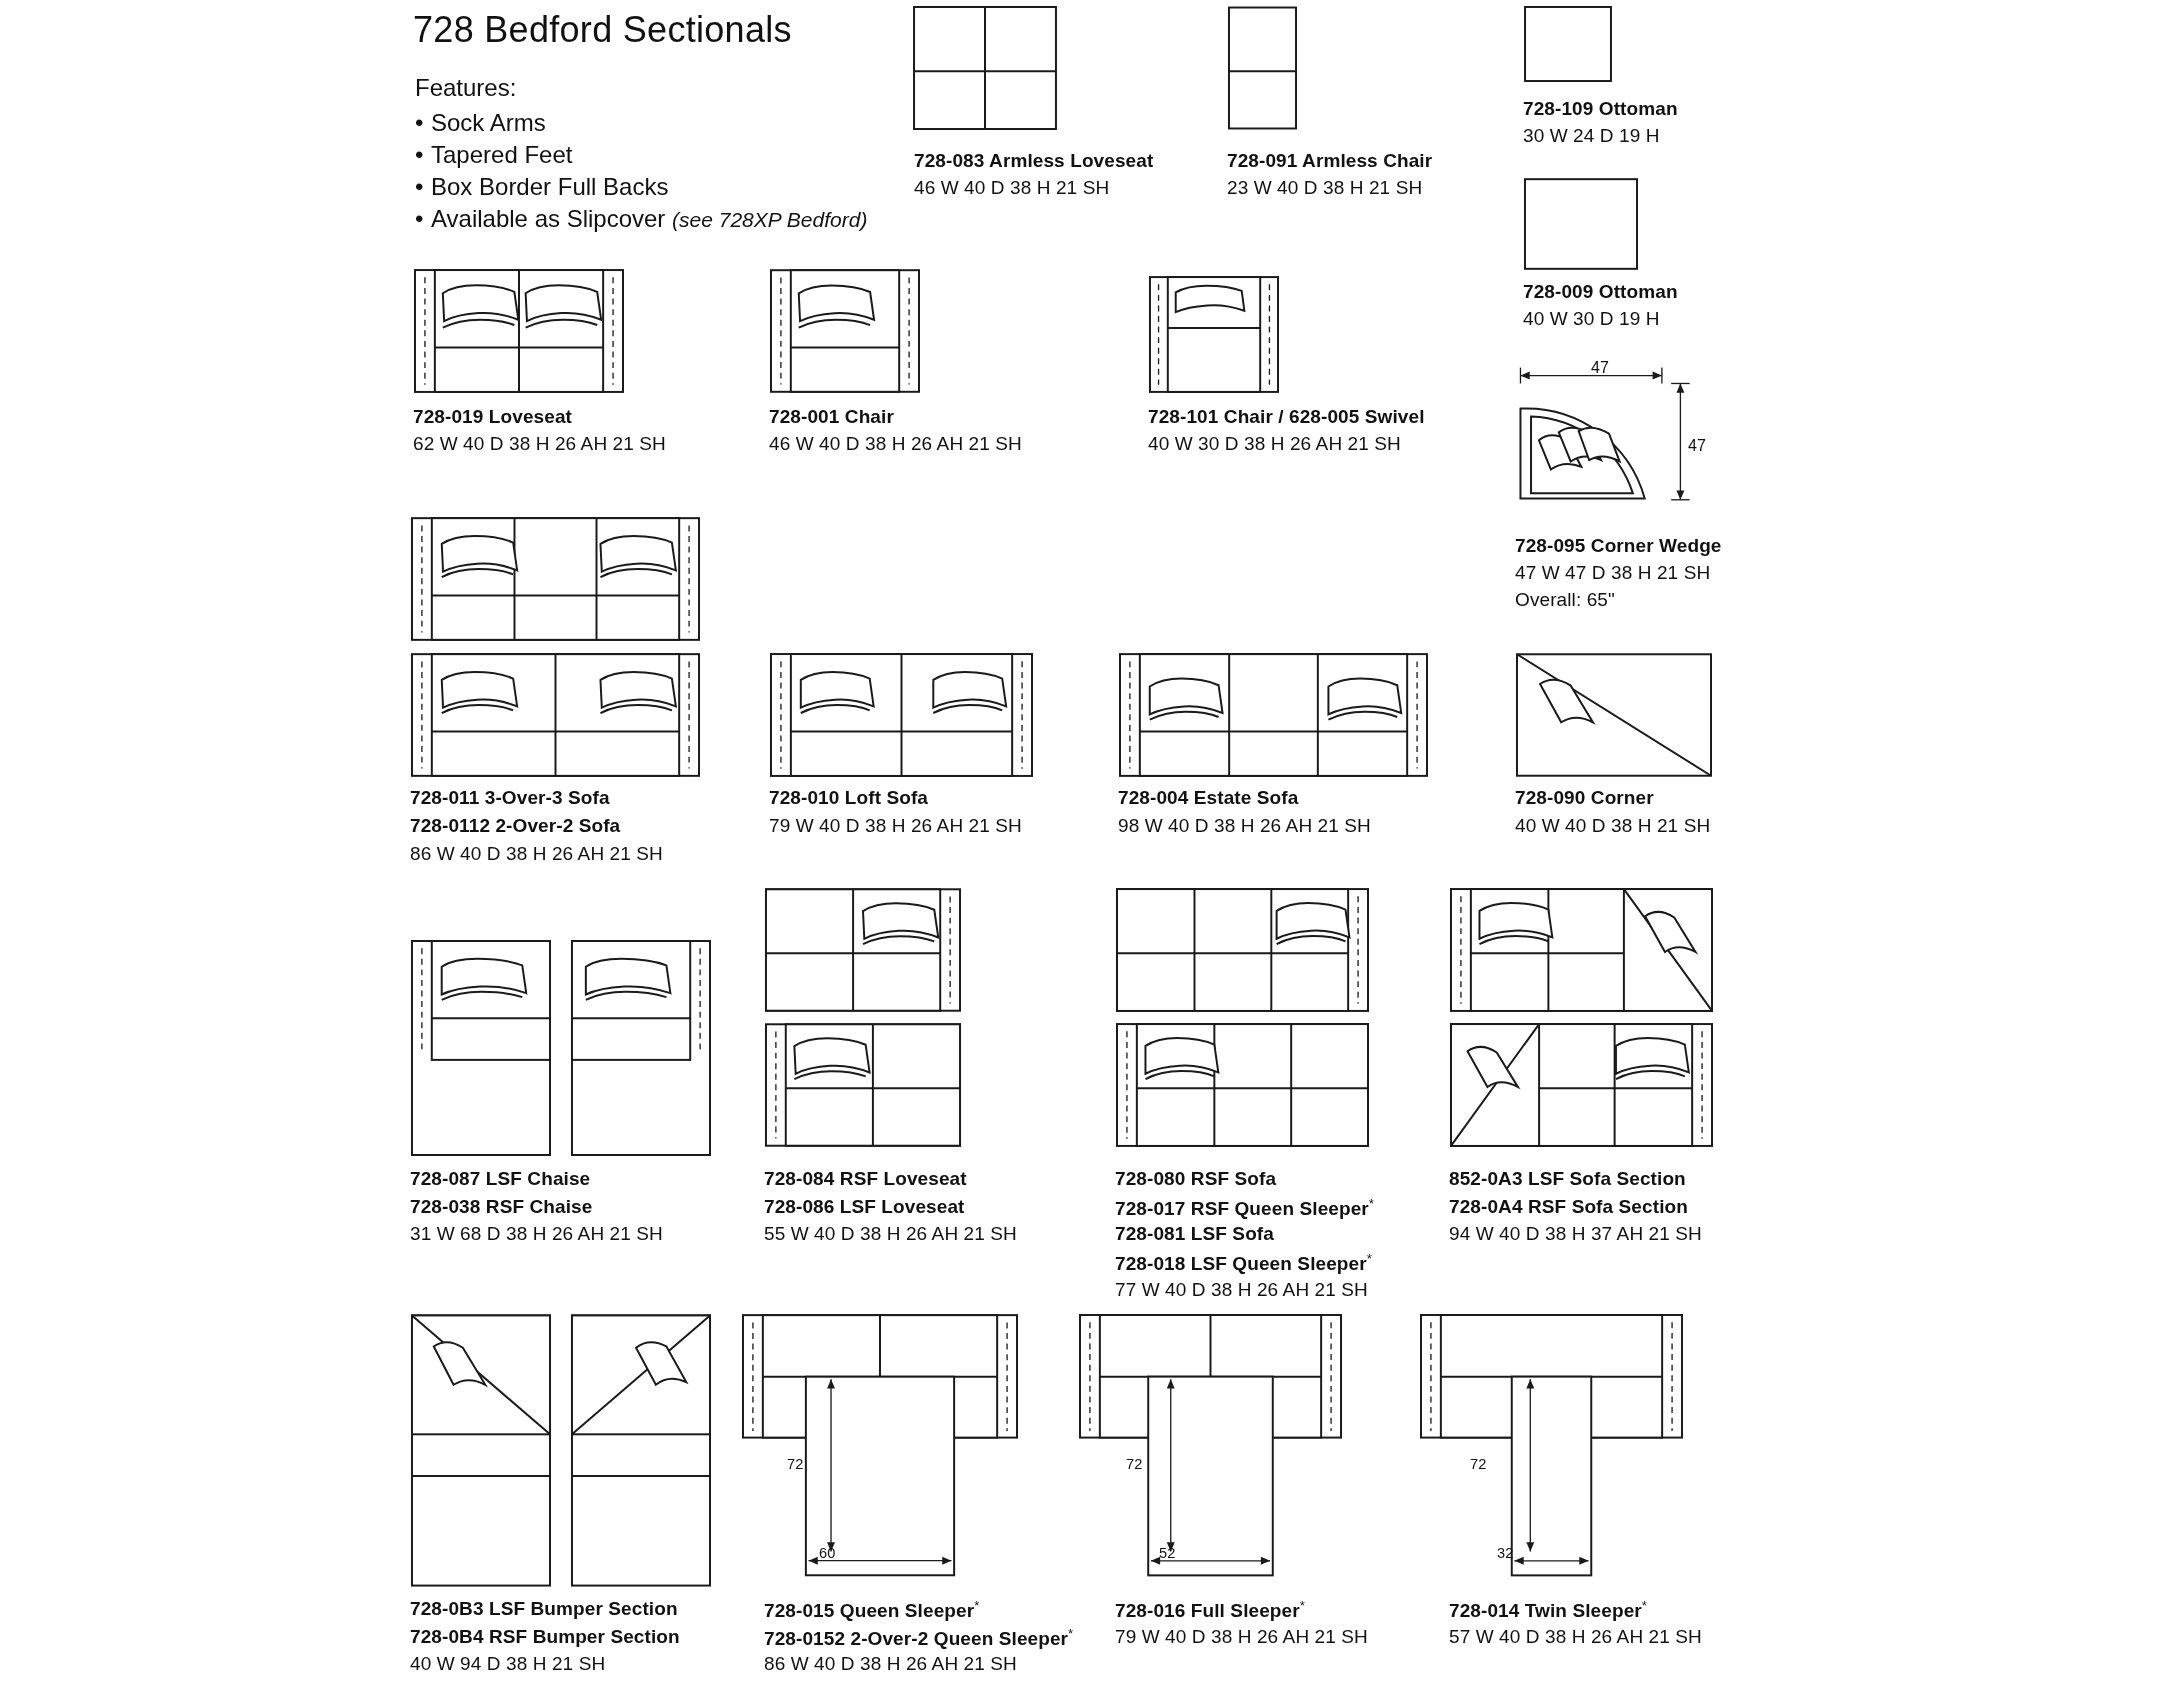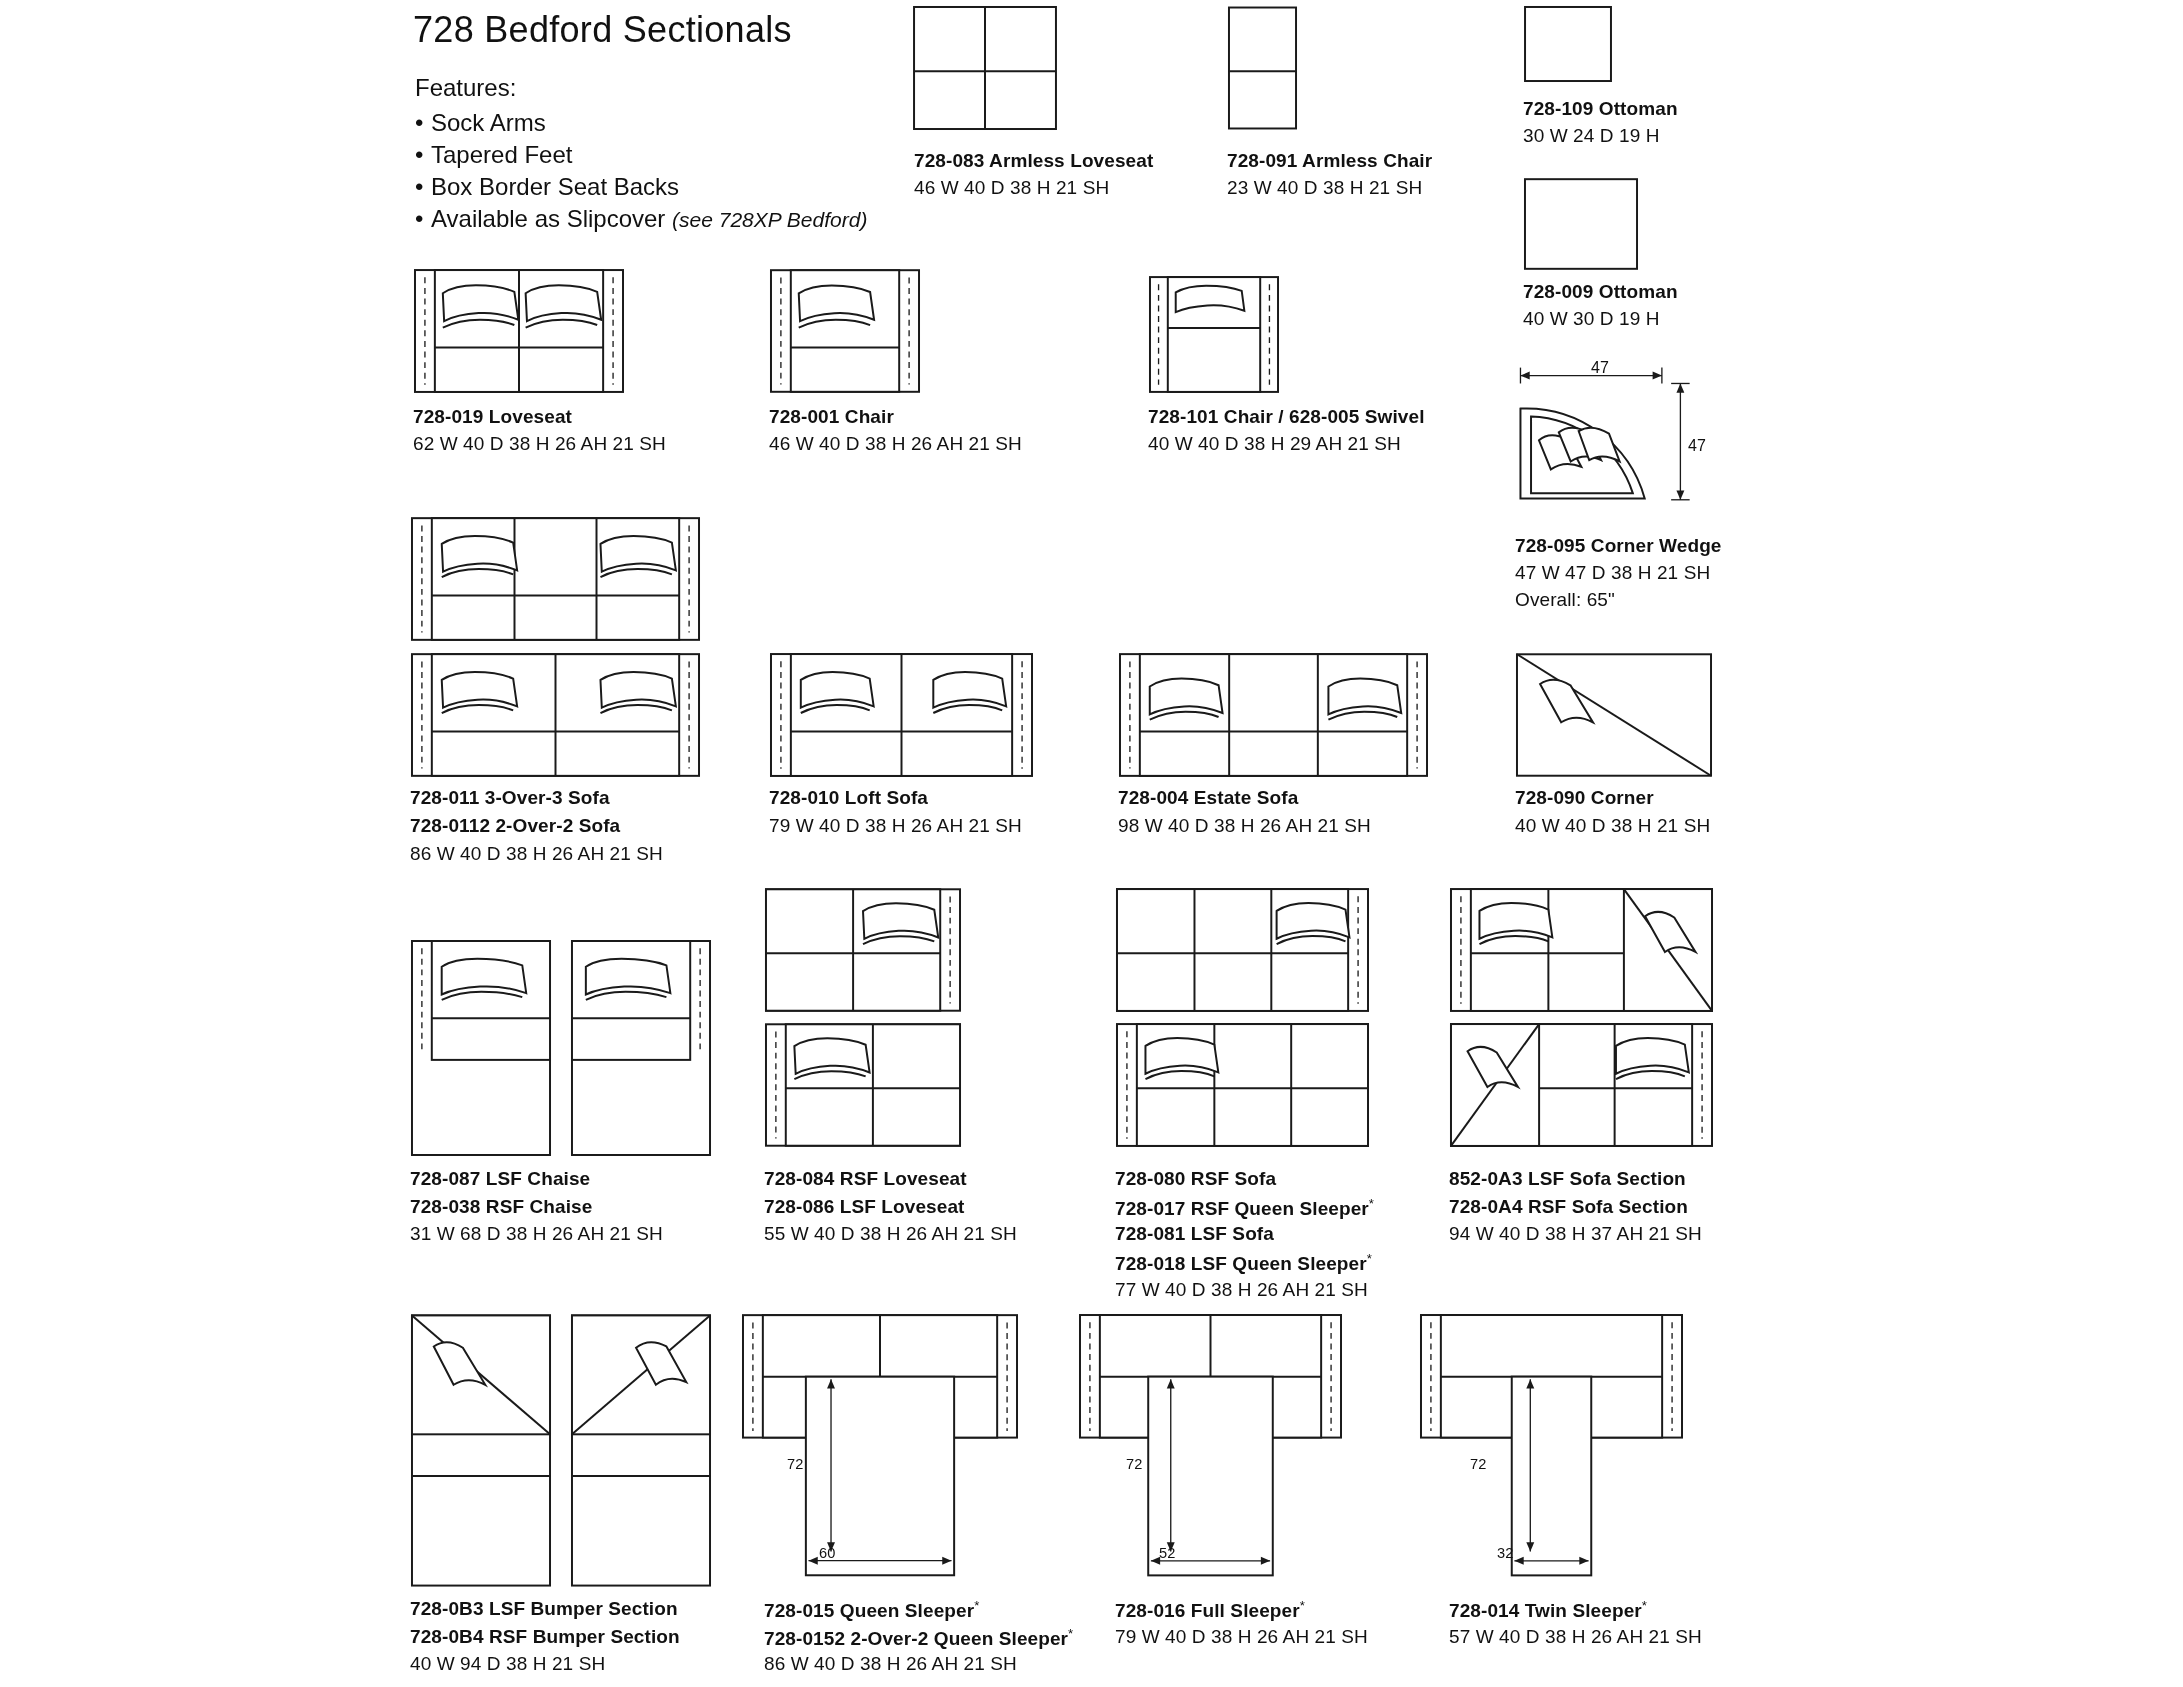--- a/index.html
+++ b/index.html
@@ -79,21 +79,21 @@
 </head>
 <body>
 
 <div class="page">
 
   <div class="title">728 Bedford Sectionals</div>
   <div class="features-head">Features:</div>
   <div class="features-list">
     <div><span class="bullet">•</span><span>Sock Arms</span></div>
     <div><span class="bullet">•</span><span>Tapered Feet</span></div>
-    <div><span class="bullet">•</span><span>Box Border Seat Backs</span></div>
+    <div><span class="bullet">•</span><span>Box Border Full Backs</span></div>
     <div><span class="bullet">•</span><span>Available as Slipcover</span> <em>(see 728XP Bedford)</em></div>
   </div>
 
   <div class="fig" style="left:912px; top:5.3px;">
     <svg width="146" height="126" viewBox="0 0 220 190">
       <rect x="3" y="3" width="214" height="184" fill="#fff" stroke="#1a1a1a" stroke-width="3"></rect>
       <line x1="110" y1="3" x2="110" y2="187" stroke="#1a1a1a" stroke-width="3"></line>
       <line x1="3" y1="100" x2="217" y2="100" stroke="#1a1a1a" stroke-width="3"></line>
     </svg>
   </div>
@@ -160,21 +160,21 @@
     <svg width="132" height="119" viewBox="0 0 200 180">
       <rect x="3" y="3" width="194" height="174" fill="#fff" stroke="#1a1a1a" stroke-width="3"></rect>
       <rect x="30" y="3" width="140" height="174" fill="#fff" stroke="#1a1a1a" stroke-width="3"></rect>
       <line x1="30" y1="80" x2="170" y2="80" stroke="#1a1a1a" stroke-width="3"></line>
       <line x1="16" y1="14" x2="16" y2="166" stroke="#1a1a1a" stroke-width="2" stroke-dasharray="9,7"></line>
       <line x1="184" y1="14" x2="184" y2="166" stroke="#1a1a1a" stroke-width="2" stroke-dasharray="9,7"></line>
       <path d="M42 26 q18 -10 46 -10 q34 0 54 8 l4 30 q-28 -10 -56 -8 q-30 2 -48 10 z" fill="#fff" stroke="#1a1a1a" stroke-width="3"></path>
     </svg>
   </div>
   <div class="lbl" style="left:1148px; top:406px;"><b>728-101  Chair / 628-005  Swivel</b></div>
-  <div class="dim" style="left:1148px; top:433px;">40 W   40 D   38 H   29 AH   21 SH</div>
+  <div class="dim" style="left:1148px; top:433px;">40 W   30 D   38 H   26 AH   21 SH</div>
 
   <div class="fig" style="left:1515px; top:361px;">
     <svg width="192" height="152" viewBox="0 0 290 230">
 
       <line x1="8" y1="22" x2="222" y2="22" stroke="#1a1a1a" stroke-width="2"></line>
       <path d="M8 22 l14 -6 v12 z" fill="#1a1a1a"></path>
       <path d="M222 22 l-14 -6 v12 z" fill="#1a1a1a"></path>
       <line x1="8" y1="10" x2="8" y2="34" stroke="#1a1a1a" stroke-width="2"></line>
       <line x1="222" y1="10" x2="222" y2="34" stroke="#1a1a1a" stroke-width="2"></line>
 

